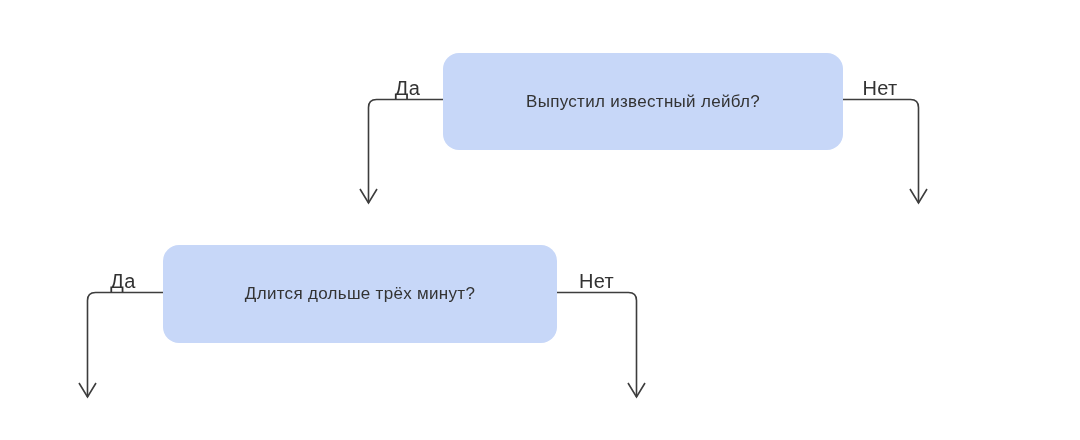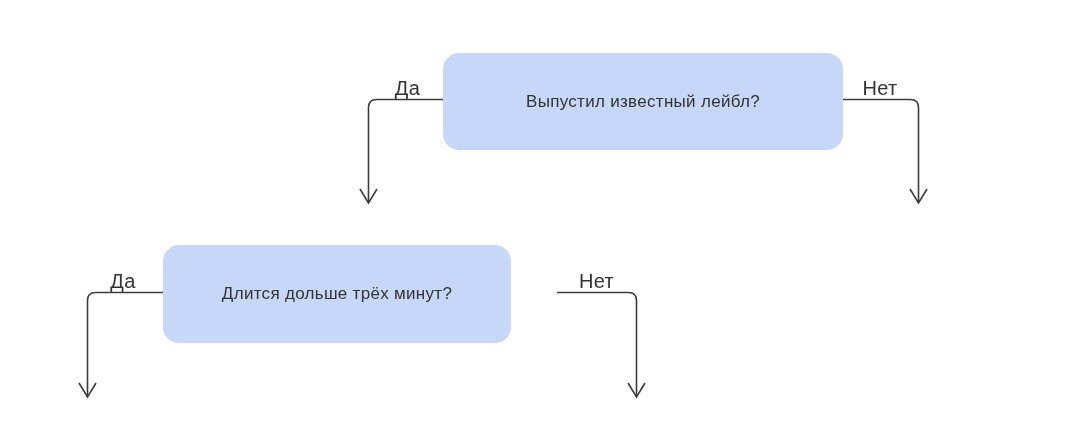--- a/index.html
+++ b/index.html
@@ -28,21 +28,21 @@
     position:absolute;
     background:var(--node-fill);
     border-radius:16px;
     display:flex; align-items:center; justify-content:center;
     color:var(--text);
     font-size:17px;
     letter-spacing:0.3px;
     text-align:center;
   }
   .node-1{ left:443px; top:53px;  width:400px; height:97px; }
-  .node-2{ left:163px; top:245px; width:348px; height:98px; }
+  .node-2{ left:163px; top:245px; width:394px; height:98px; }
   .edge-label{
     position:absolute;
     color:var(--text);
     font-size:20px;
     line-height:20px;
     letter-spacing:0.3px;
     text-align:center;
     white-space:nowrap;
   }
   .yes-1{ left:385px; top:78px;  width:45px; }

